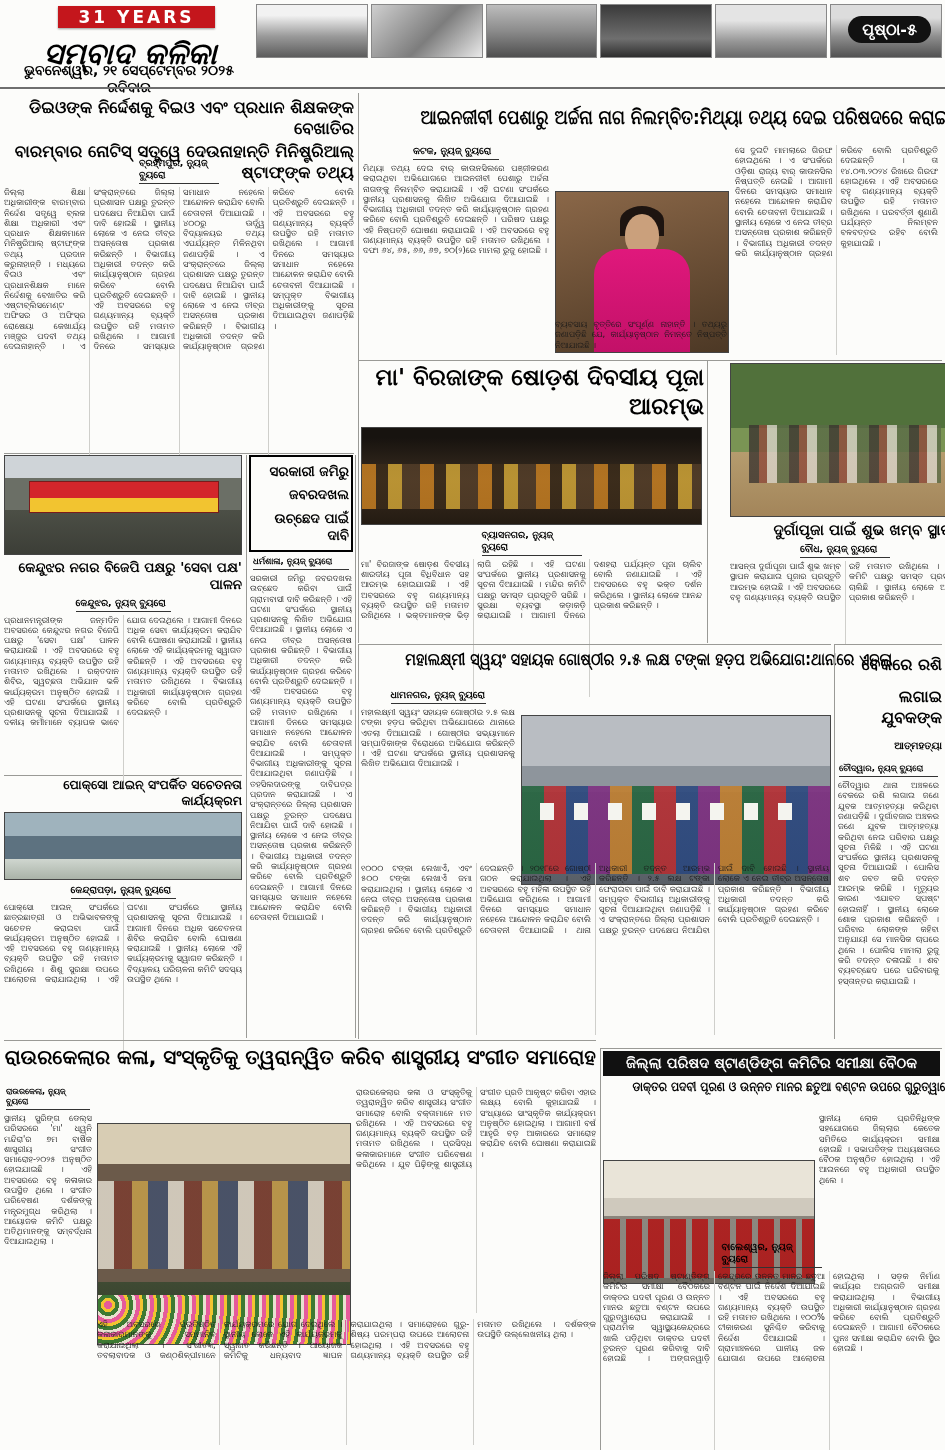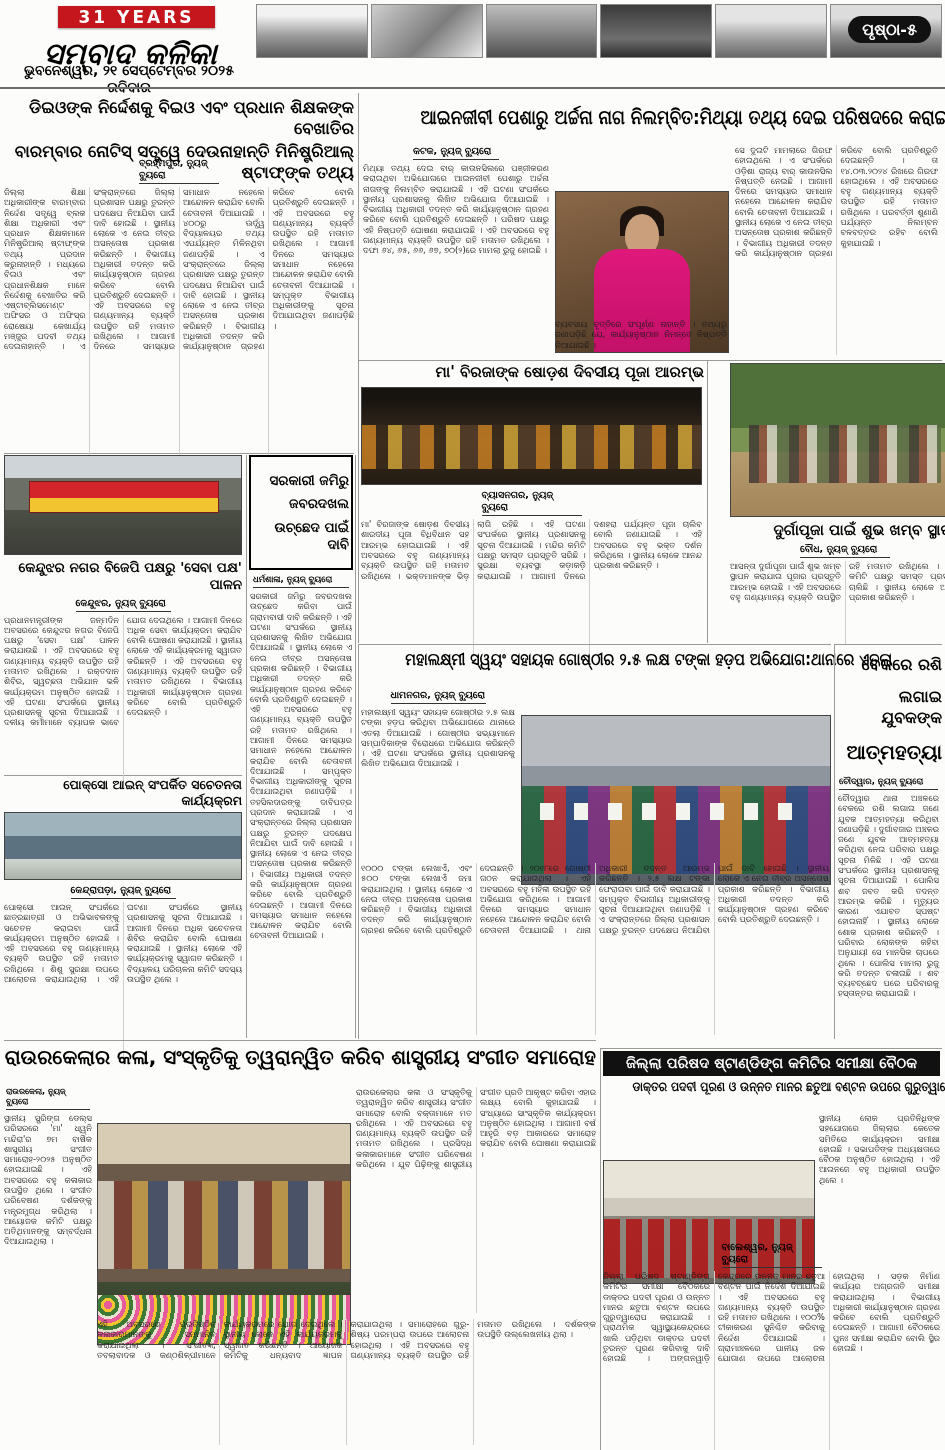--- a/index.html
+++ b/index.html
@@ -65,21 +65,21 @@
   .ph-maha:after{content:"";position:absolute;left:6%;top:52%;width:88%;height:10%;
      background:repeating-linear-gradient(90deg,#f4f4ef 0 14px,transparent 14px 34px);}
   .ph-rkl{background:linear-gradient(180deg,#d8cdb4 0 18%,#6b5a4a 18% 72%,#3f4a33 72%,#2f3a28);}
   .ph-rkl:before{content:"";position:absolute;left:0;top:26%;width:100%;height:40%;
      background:repeating-linear-gradient(90deg,#e8e2d4 0 16px,#7c3b2e 16px 34px,#caa24a 34px 50px,#41506e 50px 70px);opacity:.8;}
   .ph-rkl:after{content:"";position:absolute;left:0;bottom:0;width:100%;height:22%;
      background:repeating-radial-gradient(circle at 10px 10px,#e55a9a 0 4px,#f2c430 4px 7px,#3d7a33 7px 11px,#e8e0d0 11px 14px);}
   .ph-zilla{background:linear-gradient(180deg,#e9e4d8 0 30%,#cfc9bd 30% 45%,#8b857c 45%,#6e6961);}
   .ph-zilla:before{content:"";position:absolute;left:0;top:48%;width:100%;height:48%;
      background:repeating-linear-gradient(90deg,#b01919 0 16px,#8c8880 16px 22px);opacity:.9;}
-  .box-hl{border:2px solid #000;margin:0 2px;padding:15px 2px;}
+  .box-hl{border:2px solid #000;margin:0 2px;padding:6px 2px;}
 </style>
 </head>
 <body>
 
 <div class="page">
 
   <div class="abs" style="left:0;top:0;width:945px;height:88px;">
     <div class="ribbon">
       <span>31 YEARS</span>
     </div>
@@ -117,21 +117,21 @@
     <div class="ph ph-woman abs" style="left:196px;top:60px;width:172px;height:160px;">
       <div class="hair"></div>
       <div class="head"></div>
       <div class="dress"></div>
     </div>
     <div class="body abs" style="left:196px;top:226px;width:172px;height:36px;">ବ୍ୟବସାୟ ବୃତ୍ତିରେ ସଂପୂର୍ଣ୍ଣ ନାହାନ୍ତି । ତଥ୍ୟରୁ ଜଣାପଡ଼ିଛି ଯେ, କାର୍ଯ୍ୟାନୁଷ୍ଠାନ ନିମନ୍ତେ ନିଷ୍ପତ୍ତି ନିଆଯାଇଛି ।</div>
     <div class="body c2 abs" style="left:376px;top:52px;width:203px;height:210px;">ସେ ଦୁଇଟି ମାମଲାରେ ଗିରଫ ହୋଇଥିଲେ । ଏ ସଂପର୍କରେ ଓଡ଼ିଶା ରାଜ୍ୟ ବାର୍ କାଉନସିଲ ନିଷ୍ପତ୍ତି ନେଇଛି । ଆଗାମୀ ଦିନରେ ସମସ୍ୟାର ସମାଧାନ ନହେଲେ ଆନ୍ଦୋଳନ କରାଯିବ ବୋଲି ଚେତାବନୀ ଦିଆଯାଇଛି । ସ୍ଥାନୀୟ ଲୋକେ ଏ ନେଇ ତୀବ୍ର ଅସନ୍ତୋଷ ପ୍ରକାଶ କରିଛନ୍ତି । ବିଭାଗୀୟ ଅଧିକାରୀ ତଦନ୍ତ କରି କାର୍ଯ୍ୟାନୁଷ୍ଠାନ ଗ୍ରହଣ କରିବେ ବୋଲି ପ୍ରତିଶ୍ରୁତି ଦେଇଛନ୍ତି । ତା ୧୪.୦୩.୨୦୨୪ ରିଖରେ ଗିରଫ ହୋଇଥିଲେ । ଏହି ଅବସରରେ ବହୁ ଗଣ୍ୟମାନ୍ୟ ବ୍ୟକ୍ତି ଉପସ୍ଥିତ ରହି ମତାମତ ରଖିଥିଲେ । ପରବର୍ତ୍ତୀ ଶୁଣାଣି ପର୍ଯ୍ୟନ୍ତ ନିଲମ୍ବନ ବଳବତ୍ତର ରହିବ ବୋଲି କୁହାଯାଇଛି ।</div>
   </div>
 
   <div class="abs rule-l" style="left:358px;top:361px;width:345px;height:282px;">
-    <div class="hl" style="font-size:15px;margin-top:2px;">ମା' ବିରଜାଙ୍କ ଷୋଡ଼ଶ ଦିବସୀୟ ପୂଜା ଆରମ୍ଭ</div>
+    <div class="hl" style="font-size:23px;margin-top:2px;">ମା' ବିରଜାଙ୍କ ଷୋଡ଼ଶ ଦିବସୀୟ ପୂଜା ଆରମ୍ଭ</div>
     <div class="ph ph-biraja" style="margin:5px 2px 4px 2px;height:96px;"></div>
     <div style="padding:0 2px;">
       <div class="byline" style="width:100px;margin:0 auto 3px auto;">ବ୍ୟାସନଗର, ନ୍ୟୁଜ୍ ବ୍ୟୁରୋ</div>
       <div class="body c3" style="height:138px;">ମା' ବିରଜାଙ୍କ ଷୋଡ଼ଶ ଦିବସୀୟ ଶାରଦୀୟ ପୂଜା ବିଧିବିଧାନ ସହ ଆରମ୍ଭ ହୋଇଯାଇଛି । ଏହି ଅବସରରେ ବହୁ ଗଣ୍ୟମାନ୍ୟ ବ୍ୟକ୍ତି ଉପସ୍ଥିତ ରହି ମତାମତ ରଖିଥିଲେ । ଭକ୍ତମାନଙ୍କ ଭିଡ଼ ଲାଗି ରହିଛି । ଏହି ଘଟଣା ସଂପର୍କରେ ସ୍ଥାନୀୟ ପ୍ରଶାସନକୁ ସୂଚନା ଦିଆଯାଇଛି । ମନ୍ଦିର କମିଟି ପକ୍ଷରୁ ସମସ୍ତ ପ୍ରସ୍ତୁତି ସରିଛି । ସୁରକ୍ଷା ବ୍ୟବସ୍ଥା କଡ଼ାକଡ଼ି କରାଯାଇଛି । ଆଗାମୀ ଦିନରେ ଦଶହରା ପର୍ଯ୍ୟନ୍ତ ପୂଜା ଚାଲିବ ବୋଲି ଜଣାଯାଇଛି । ଏହି ଅବସରରେ ବହୁ ଭକ୍ତ ଦର୍ଶନ କରିଥିଲେ । ସ୍ଥାନୀୟ ଲୋକେ ଆନନ୍ଦ ପ୍ରକାଶ କରିଛନ୍ତି ।</div>
     </div>
   </div>
 
   <div class="abs rule-l" style="left:707px;top:361px;width:234px;height:282px;padding-left:20px;">
     <div class="ph ph-boudh" style="margin:2px 2px 4px 2px;height:152px;"></div>
     <div class="hl" style="font-size:15px;">ଦୁର୍ଗାପୂଜା ପାଇଁ ଶୁଭ ଖମ୍ବ ସ୍ଥାପନ</div>
@@ -171,21 +171,21 @@
       <div class="byline" style="width:95px;margin:0 auto 3px auto;">ଧାମନଗର, ନ୍ୟୁଜ୍ ବ୍ୟୁରୋ</div>
       <div class="body" style="height:146px;">ମହାଲକ୍ଷ୍ମୀ ସ୍ୱୟଂ ସହାୟକ ଗୋଷ୍ଠୀର ୨.୫ ଲକ୍ଷ ଟଙ୍କା ହଡ଼ପ କରିଥିବା ଅଭିଯୋଗରେ ଥାନାରେ ଏତଲା ଦିଆଯାଇଛି । ଗୋଷ୍ଠୀର ସଭ୍ୟାମାନେ ସମ୍ପାଦିକାଙ୍କ ବିରୋଧରେ ଅଭିଯୋଗ କରିଛନ୍ତି । ଏହି ଘଟଣା ସଂପର୍କରେ ସ୍ଥାନୀୟ ପ୍ରଶାସନକୁ ଲିଖିତ ଅଭିଯୋଗ ଦିଆଯାଇଛି ।</div>
     </div>
     <div class="ph ph-maha abs" style="left:162px;top:44px;width:308px;height:168px;"></div>
     <div class="body c4 abs" style="left:2px;top:218px;width:468px;height:172px;">୧୦୦୦ ଟଙ୍କା ଲେଖାଏଁ, ଏବଂ ୫୦୦ ଟଙ୍କା ଲେଖାଏଁ ଜମା କରାଯାଇଥିଲା । ସ୍ଥାନୀୟ ଲୋକେ ଏ ନେଇ ତୀବ୍ର ଅସନ୍ତୋଷ ପ୍ରକାଶ କରିଛନ୍ତି । ବିଭାଗୀୟ ଅଧିକାରୀ ତଦନ୍ତ କରି କାର୍ଯ୍ୟାନୁଷ୍ଠାନ ଗ୍ରହଣ କରିବେ ବୋଲି ପ୍ରତିଶ୍ରୁତି ଦେଇଛନ୍ତି । ୨୦୧୮ରେ ଗୋଷ୍ଠୀ ଗଠନ କରାଯାଇଥିଲା । ଏହି ଅବସରରେ ବହୁ ମହିଳା ଉପସ୍ଥିତ ରହି ଅଭିଯୋଗ କରିଥିଲେ । ଆଗାମୀ ଦିନରେ ସମସ୍ୟାର ସମାଧାନ ନହେଲେ ଆନ୍ଦୋଳନ କରାଯିବ ବୋଲି ଚେତାବନୀ ଦିଆଯାଇଛି । ଥାନା ଅଧିକାରୀ ତଦନ୍ତ ଆରମ୍ଭ କରିଛନ୍ତି । ୨.୫ ଲକ୍ଷ ଟଙ୍କା ଫେରାଇବା ପାଇଁ ଦାବି କରାଯାଇଛି । ସମ୍ପୃକ୍ତ ବିଭାଗୀୟ ଅଧିକାରୀଙ୍କୁ ସୂଚନା ଦିଆଯାଇଥିବା ଜଣାପଡ଼ିଛି । ଏ ସଂକ୍ରାନ୍ତରେ ଜିଲ୍ଲା ପ୍ରଶାସନ ପକ୍ଷରୁ ତୁରନ୍ତ ପଦକ୍ଷେପ ନିଆଯିବା ପାଇଁ ଦାବି ହୋଇଛି । ସ୍ଥାନୀୟ ଲୋକେ ଏ ନେଇ ତୀବ୍ର ଅସନ୍ତୋଷ ପ୍ରକାଶ କରିଛନ୍ତି । ବିଭାଗୀୟ ଅଧିକାରୀ ତଦନ୍ତ କରି କାର୍ଯ୍ୟାନୁଷ୍ଠାନ ଗ୍ରହଣ କରିବେ ବୋଲି ପ୍ରତିଶ୍ରୁତି ଦେଇଛନ୍ତି ।</div>
   </div>
 
   <div class="abs rule-l rule-t" style="left:834px;top:644px;width:107px;height:394px;">
     <div class="hl" style="font-size:16px;margin-top:10px;">ବେକରେ ରଶି</div>
     <div class="hl" style="font-size:16px;margin-top:12px;">ଲଗାଇ ଯୁବକଙ୍କ</div>
-    <div class="hl" style="font-size:20px;margin-top:12px;">ଆତ୍ମହତ୍ୟା</div>
+    <div class="hl" style="font-size:10px;margin-top:12px;">ଆତ୍ମହତ୍ୟା</div>
     <div class="byline" style="font-size:8.5px;margin:10px 4px 3px 4px;">ଚୌଦ୍ୱାର, ନ୍ୟୁଜ୍ ବ୍ୟୁରୋ</div>
     <div class="body" style="height:252px;padding:0 3px;">ଚୌଦ୍ୱାର ଥାନା ଅଞ୍ଚଳରେ ବେକରେ ରଶି ଲଗାଇ ଜଣେ ଯୁବକ ଆତ୍ମହତ୍ୟା କରିଥିବା ଜଣାପଡ଼ିଛି । ଦୁର୍ଗାବଜାର ଅଞ୍ଚଳର ଜଣେ ଯୁବକ ଆତ୍ମହତ୍ୟା କରିଥିବା ନେଇ ପରିବାର ପକ୍ଷରୁ ସୂଚନା ମିଳିଛି । ଏହି ଘଟଣା ସଂପର୍କରେ ସ୍ଥାନୀୟ ପ୍ରଶାସନକୁ ସୂଚନା ଦିଆଯାଇଛି । ପୋଲିସ ଶବ ଜବତ କରି ତଦନ୍ତ ଆରମ୍ଭ କରିଛି । ମୃତ୍ୟୁର କାରଣ ଏଯାବତ ସ୍ପଷ୍ଟ ହୋଇନାହିଁ । ସ୍ଥାନୀୟ ଲୋକେ ଶୋକ ପ୍ରକାଶ କରିଛନ୍ତି । ପରିବାର ଲୋକଙ୍କ କହିବା ଅନୁଯାୟୀ ସେ ମାନସିକ ଚାପରେ ଥିଲେ । ପୋଲିସ ମାମଲା ରୁଜୁ କରି ତଦନ୍ତ ଚଳାଇଛି । ଶବ ବ୍ୟବଚ୍ଛେଦ ପରେ ପରିବାରକୁ ହସ୍ତାନ୍ତର କରାଯାଇଛି ।</div>
   </div>
 
   <div class="abs rule-t" style="left:4px;top:1040px;width:592px;height:408px;">
     <div class="hl" style="font-size:20px;margin-top:4px;">ରାଉରକେଲାର କଳା, ସଂସ୍କୃତିକୁ ତ୍ୱରାନ୍ୱିତ କରିବ ଶାସ୍ତ୍ରୀୟ ସଂଗୀତ ସମାରୋହ</div>
     <div class="abs" style="left:0;top:46px;width:88px;height:358px;">
       <div class="byline" style="font-size:8px;margin:0 2px 3px 2px;">ରାଉରକେଲା, ନ୍ୟୁଜ୍ ବ୍ୟୁରୋ</div>
       <div class="body" style="height:336px;">ସ୍ଥାନୀୟ ସ୍ପ୍ରିଙ୍ଗ ଡେଲ୍ସ ପରିସରରେ 'ମା' ଧ୍ୱନି ମନ୍ଦିରା'ର ୭ମ ବାର୍ଷିକ ଶାସ୍ତ୍ରୀୟ ସଂଗୀତ ସମାରୋହ-୨୦୨୫ ଅନୁଷ୍ଠିତ ହୋଇଯାଇଛି । ଏହି ଅବସରରେ ବହୁ କଳାକାର ଉପସ୍ଥିତ ଥିଲେ । ସଂଗୀତ ପରିବେଷଣ ଦର୍ଶକଙ୍କୁ ମନ୍ତ୍ରମୁଗ୍ଧ କରିଥିଲା । ଆୟୋଜକ କମିଟି ପକ୍ଷରୁ ଅତିଥିମାନଙ୍କୁ ସମ୍ବର୍ଦ୍ଧନା ଦିଆଯାଇଥିଲା ।</div>
     </div>

